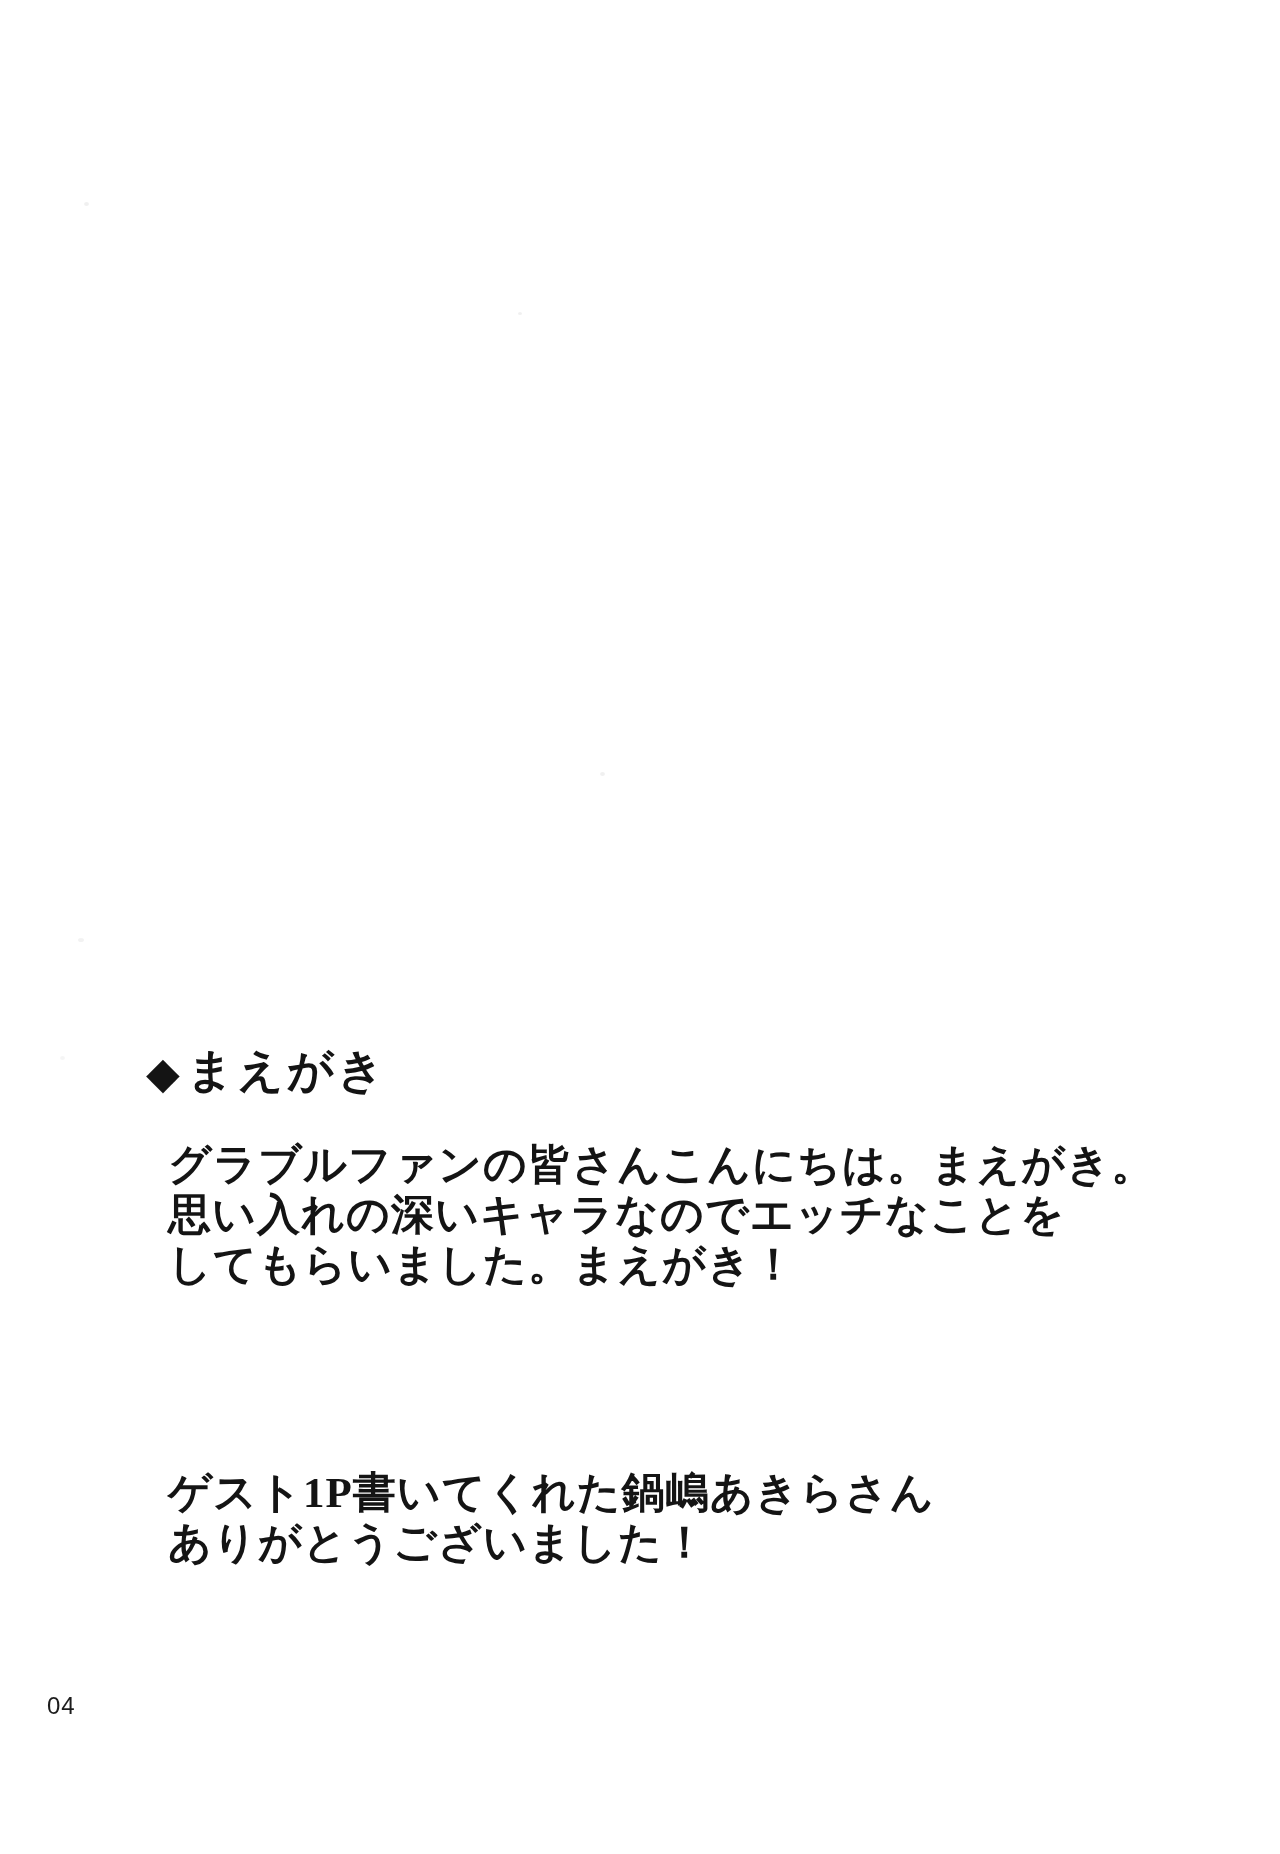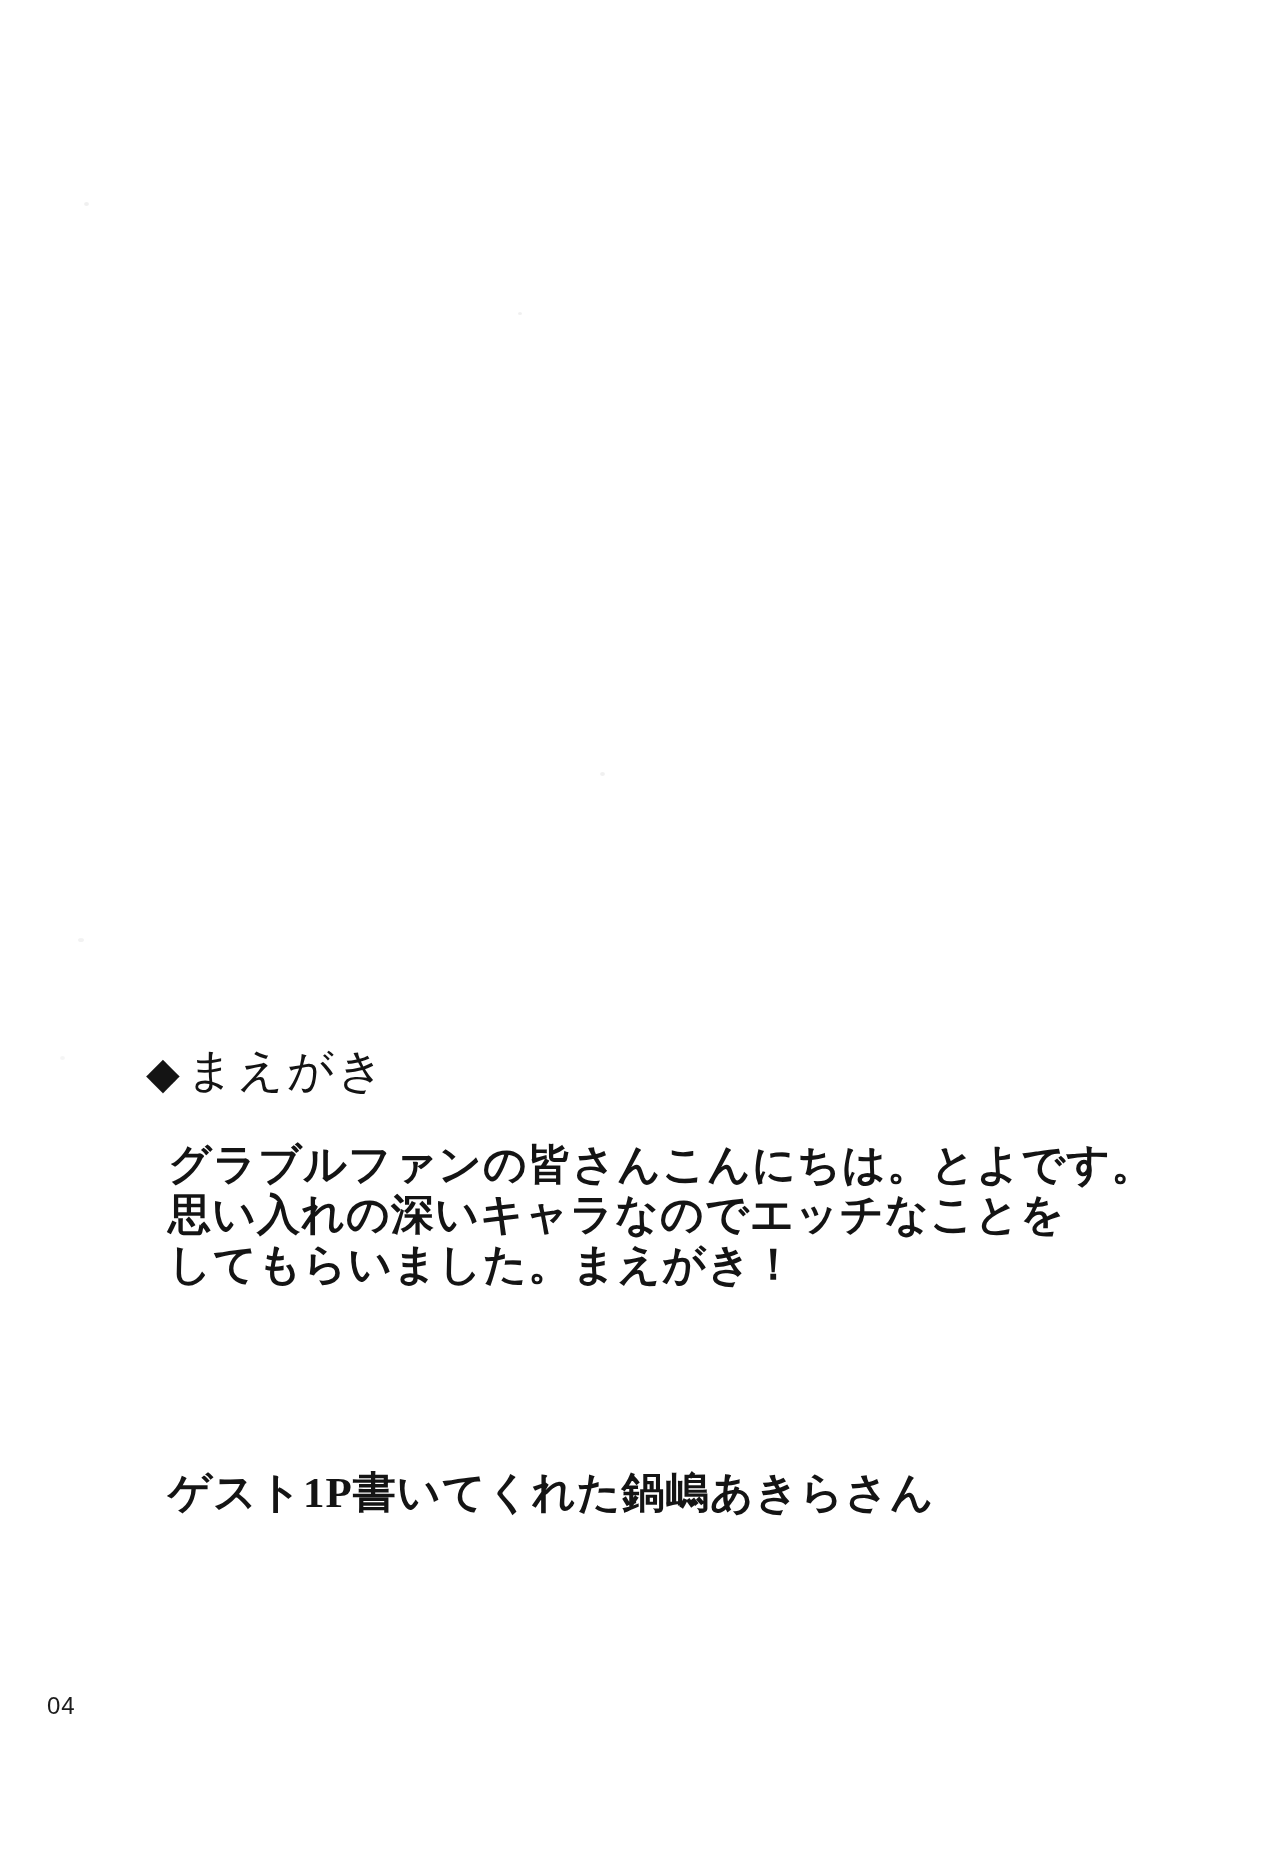--- a/index.html
+++ b/index.html
@@ -14,21 +14,21 @@
     background: #ffffff;
     overflow: hidden;
     font-family: "Liberation Serif", "DejaVu Serif", serif;
     color: #141414;
   }
   .foreword-heading {
     position: absolute;
     left: 146px;
     top: 1046px;
     font-size: 46px;
-    font-weight: normal;
+    font-weight: bold;
     letter-spacing: 3px;
     white-space: nowrap;
     line-height: 1.1;
   }
   .diamond {
     font-family: "DejaVu Sans", sans-serif;
     font-size: 44px;
     vertical-align: -2px;
     margin-right: 4px;
   }
@@ -73,24 +73,25 @@
   <div class="speck speck-2"></div>
   <div class="speck speck-3"></div>
   <div class="speck speck-4"></div>
   <div class="speck speck-5"></div>
 
   <div class="foreword-heading">
     <span class="diamond">◆</span><span>まえがき</span>
   </div>
 
   <div class="para para-1">
-    <div class="line">グラブルファンの皆さんこんにちは。とよです。</div>
+    <div class="line">グラブルファンの皆さんこんにちは。まえがき。</div>
     <div class="line">思い入れの深いキャラなのでエッチなことを</div>
     <div class="line">してもらいました。まえがき！</div>
   </div>
 
   <div class="para para-2">
     <div class="line">ゲスト1P書いてくれた鍋嶋あきらさん</div>
+    <div class="line">ありがとうございました！</div>
   </div>
 
   <div class="page-number">04</div>
 
 </div>
 
 </body></html>

